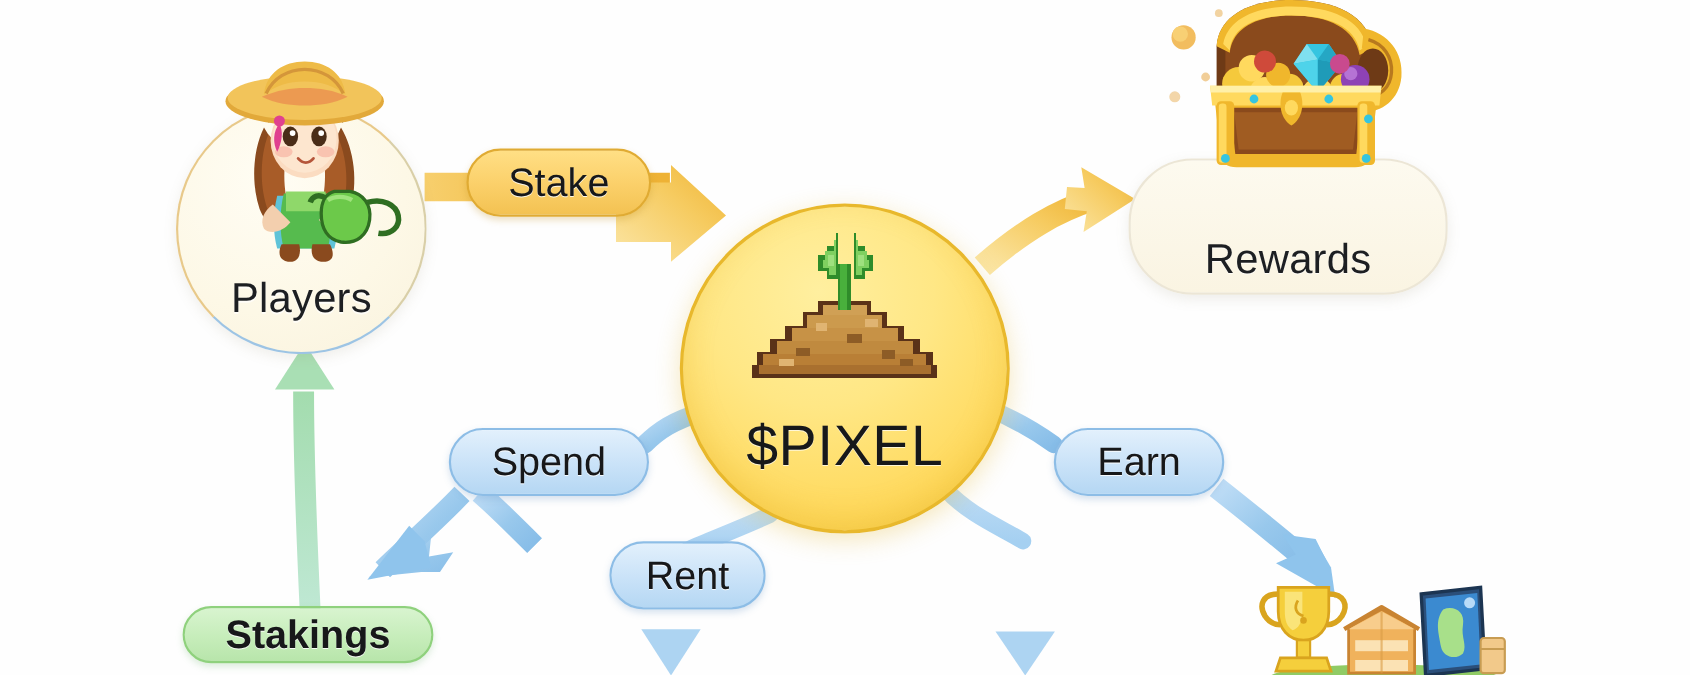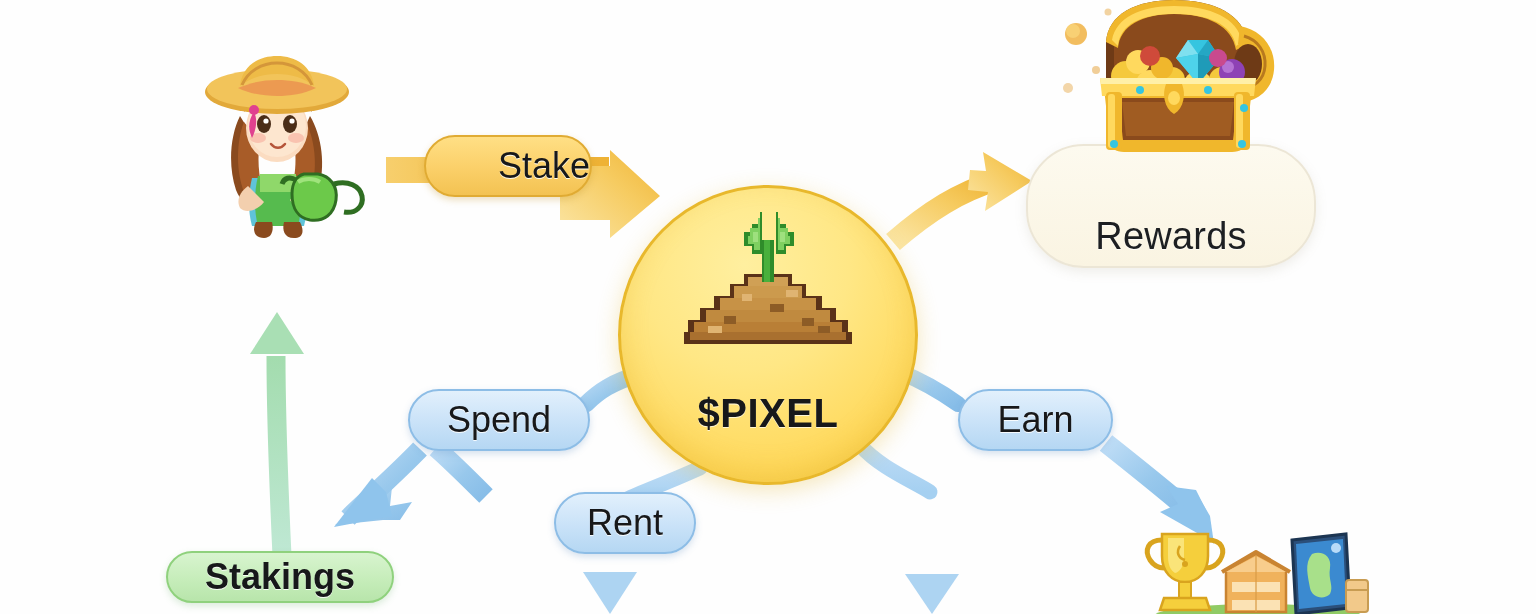--- a/index.html
+++ b/index.html
@@ -63,22 +63,22 @@
     width: 300px; height: 300px;
     border-radius: 50%;
     background:
       radial-gradient(circle at 42% 26%, #ffef9f 0%, #ffe785 38%, #ffd95c 75%, #f6c93f 100%);
     border: 3px solid #e8b82c;
     box-shadow: 0 6px 22px rgba(226,180,40,.30),
                 inset 0 -10px 26px rgba(220,166,32,.25);
     padding-bottom: 46px;
   }
   #pixel-node .node-label {
-    font-size: 40px;
-    font-weight: bold;
+    font-size: 52px;
+    font-weight: normal;
     color: #17181a;
     letter-spacing: 0.5px;
   }
 
   
   #rewards-node {
     left: 1026px; top: 144px;
     width: 290px; height: 124px;
     border-radius: 58px;
     background: linear-gradient(180deg, #fdfaef 0%, #faf4e2 100%);
@@ -97,21 +97,20 @@
     border-radius: 999px;
     font-size: 36px;
     color: #17181a;
     white-space: nowrap;
     text-shadow: 0 1px 0 rgba(255,255,255,.85);
   }
   .pill.gold {
     background: linear-gradient(180deg, #ffdf85 0%, #fbd06a 52%, #f3c252 100%);
     border: 2.5px solid #e0ab33;
     box-shadow: 0 3px 7px rgba(190,140,30,.28);
-    justify-content: flex-end;
   }
   .pill.blue {
     background: linear-gradient(180deg, #e2f0fc 0%, #c9e2f8 55%, #b5d7f3 100%);
     border: 2.5px solid #8dbde6;
     box-shadow: 0 3px 7px rgba(90,140,190,.25);
   }
   .pill.green {
     background: linear-gradient(180deg, #d8f4cf 0%, #c6edba 55%, #badf ad 100%);
     background: linear-gradient(180deg, #d8f4cf 0%, #c6edba 55%, #b8e5ab 100%);
     border: 2.5px solid #8fd17d;
@@ -204,20 +203,23 @@
       <path d="M 1213,542 L 1160,512 L 1178,504 L 1166,486 L 1196,490 L 1206,510 Z" fill="#8fc4ec"></path>
       <path d="M 1214,544 L 1168,486 L 1196,492 L 1210,516 Z" fill="#8fc4ec"></path>
     </g>
 
     <g>
       <path d="M 282,556 C 278,470 276,400 276,356" fill="none" stroke="url(#greenGrad)" stroke-width="19" stroke-linecap="butt"></path>
       <path d="M 250,354 H 304 L 277,312 Z" fill="#a9dfb4"></path>
     </g>
   </svg>
 
+  <div class="node" id="players-node">
+    <span class="node-label">Players</span>
+  </div>
 
   <div class="art" id="players-art">
     <svg viewBox="0 0 196 190" width="196" height="190">
 
       <path d="M62 66 C52 86 50 116 58 140 C66 160 84 166 96 162 C80 150 74 120 78 92 Z" fill="#8a4a1e"></path>
       <path d="M132 66 C144 86 148 116 140 142 C132 160 114 166 102 162 C118 150 124 120 120 92 Z" fill="#8a4a1e"></path>
       <path d="M66 72 C58 92 58 122 66 142 C72 156 86 160 94 156 C82 144 78 114 82 92 Z" fill="#a85c28"></path>
       <path d="M128 72 C138 92 140 122 132 144 C126 158 112 160 104 156 C116 144 120 114 116 92 Z" fill="#a85c28"></path>
 
       <path d="M74 128 C70 144 70 162 74 176 H126 C130 160 130 142 126 128 Z" fill="#5fc3d8"></path>

